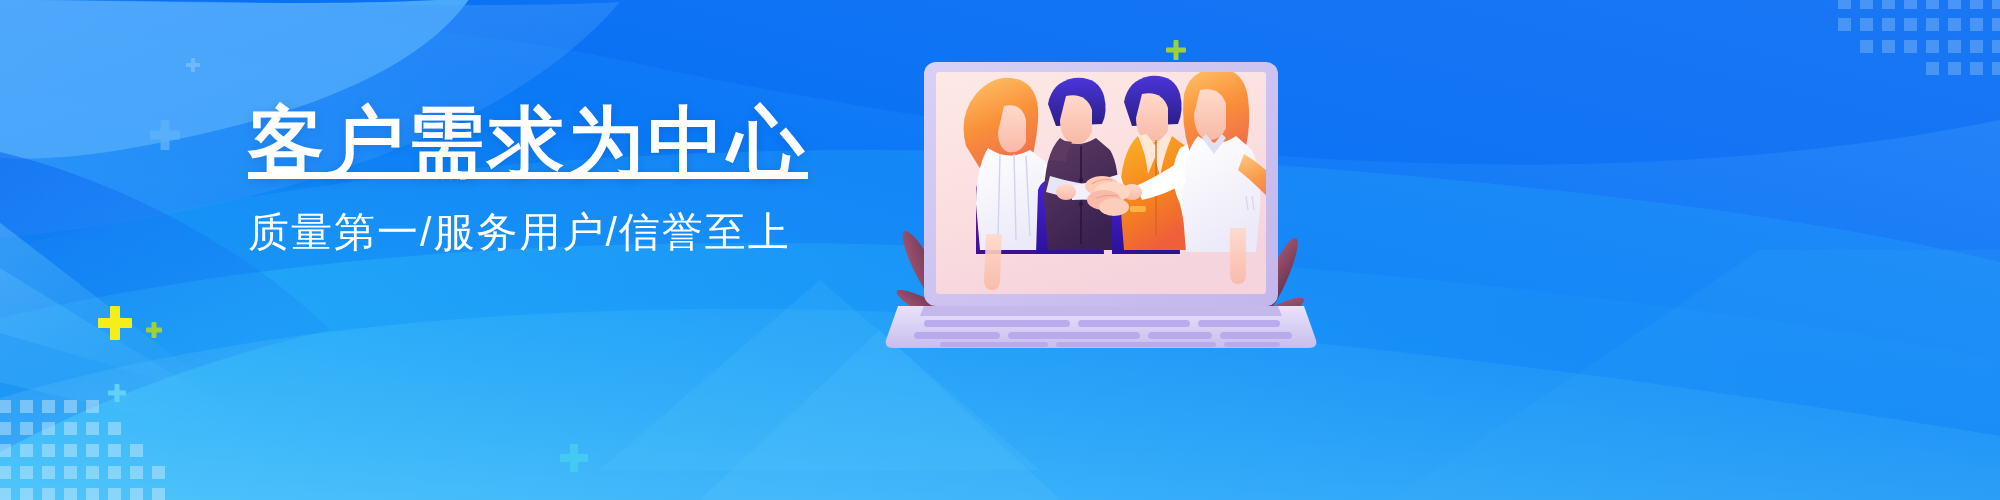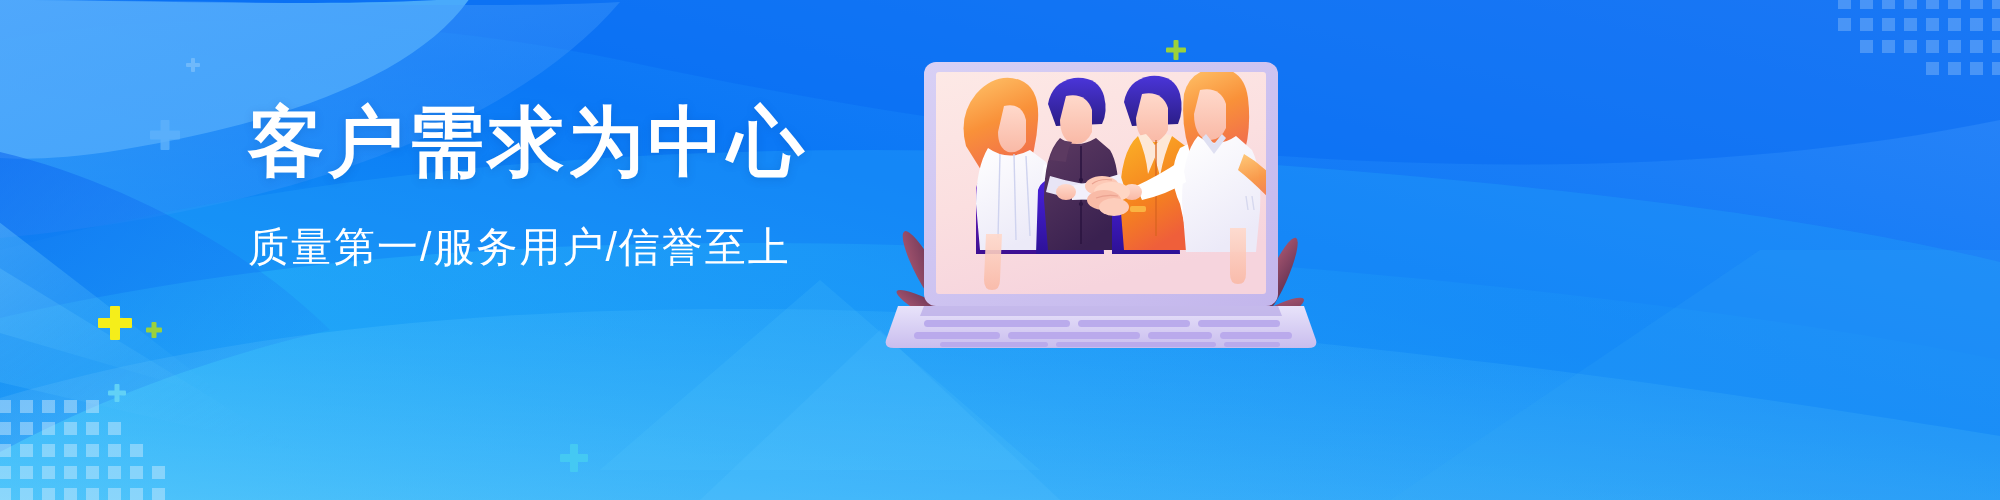--- a/index.html
+++ b/index.html
@@ -20,23 +20,24 @@
 
   
   .dotgrid{position:absolute;opacity:.30;}
 
   
   #copy{position:absolute;left:248px;top:104px;width:640px;}
   #headline{
     font-size:76px;line-height:1;font-weight:700;color:#ffffff;letter-spacing:4px;
     white-space:nowrap;text-shadow:0 2px 10px rgba(4,56,140,.18);
     font-family:"Liberation Sans","DejaVu Sans",sans-serif;
+    text-decoration:underline;
   }
   #subline{
-    margin-top:47px;font-size:41px;line-height:1;font-weight:400;color:#ffffff;
+    margin-top:32px;font-size:41px;line-height:1;font-weight:400;color:#ffffff;
     letter-spacing:2px;white-space:nowrap;
   }
 
   
   #art{position:absolute;left:880px;top:28px;width:440px;height:340px;}
   #art svg{display:block;width:440px;height:340px;overflow:visible;}
 </style>
 </head>
 <body>
 

